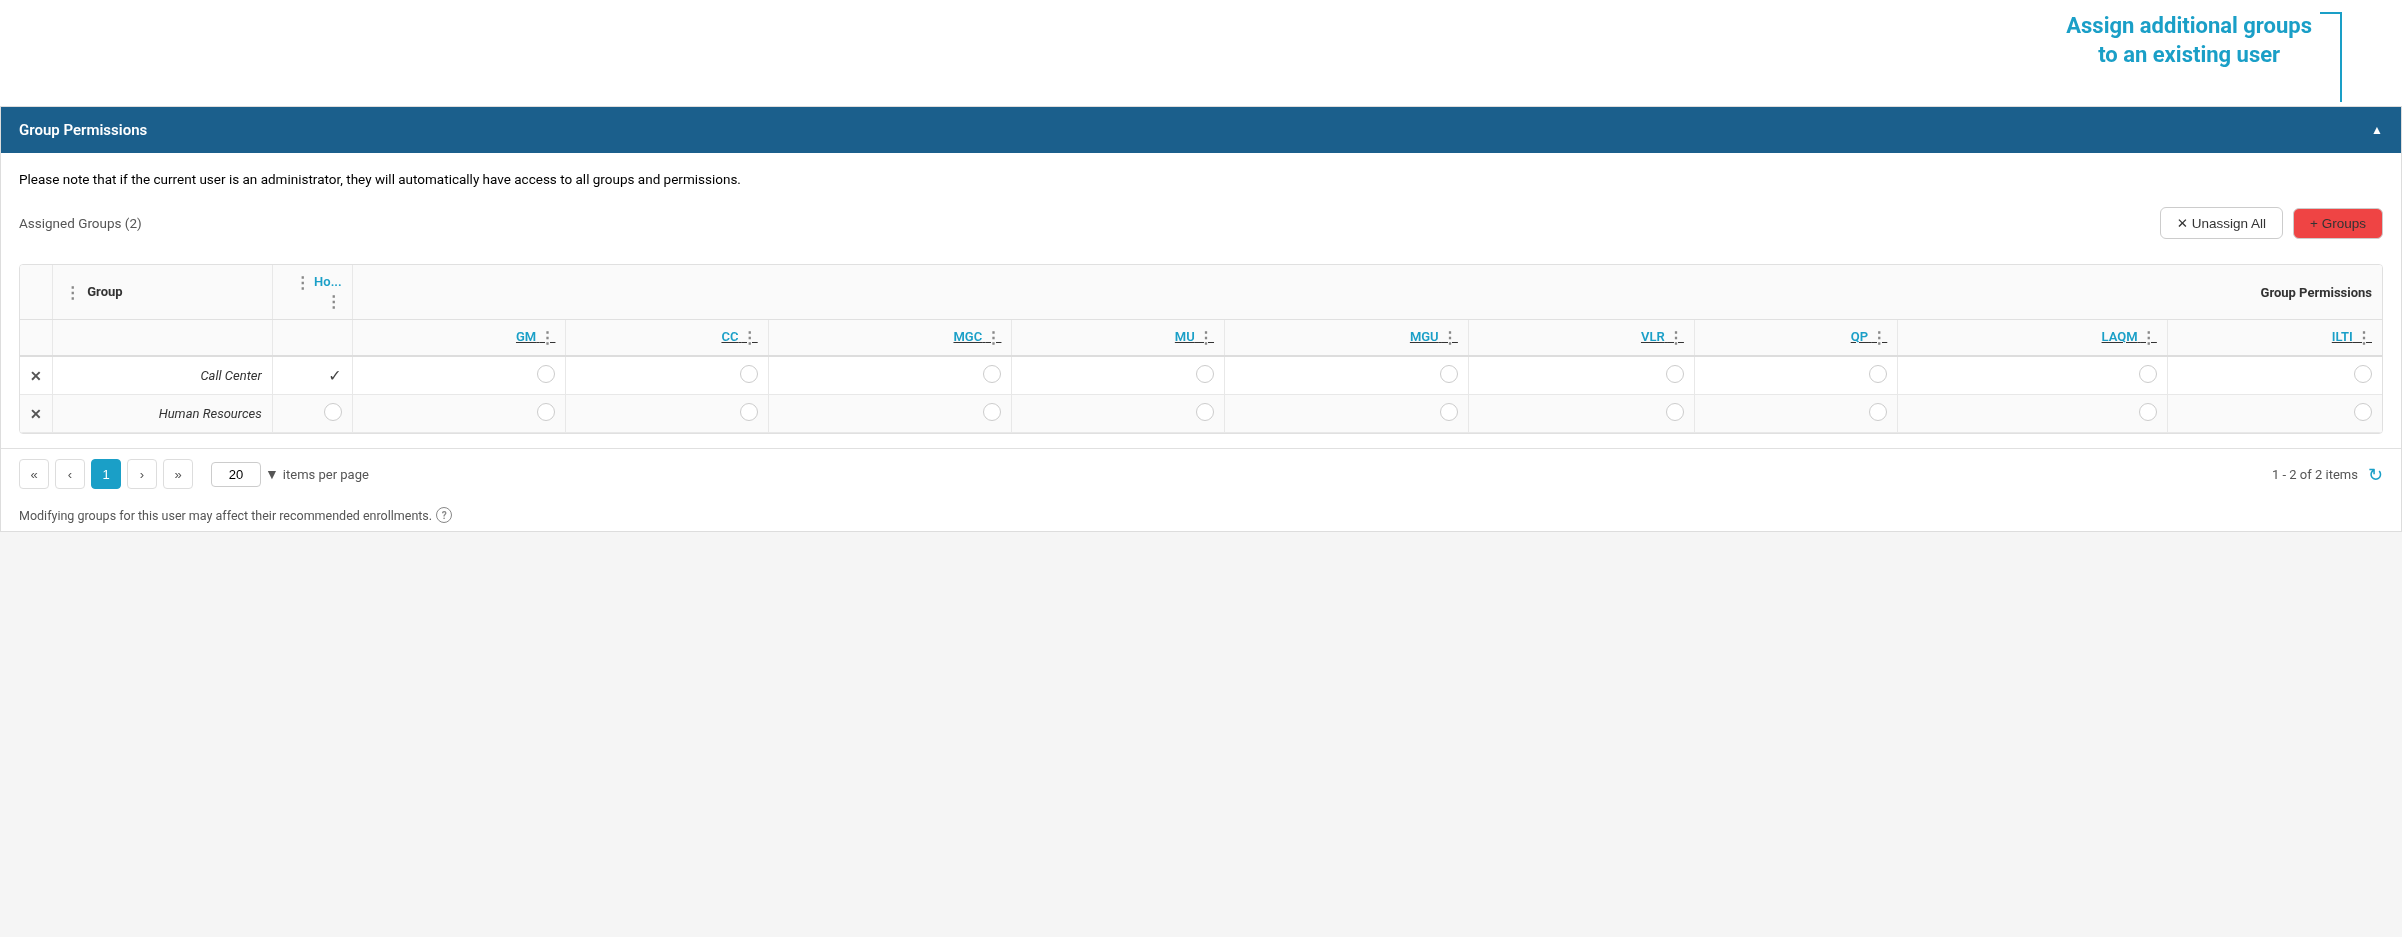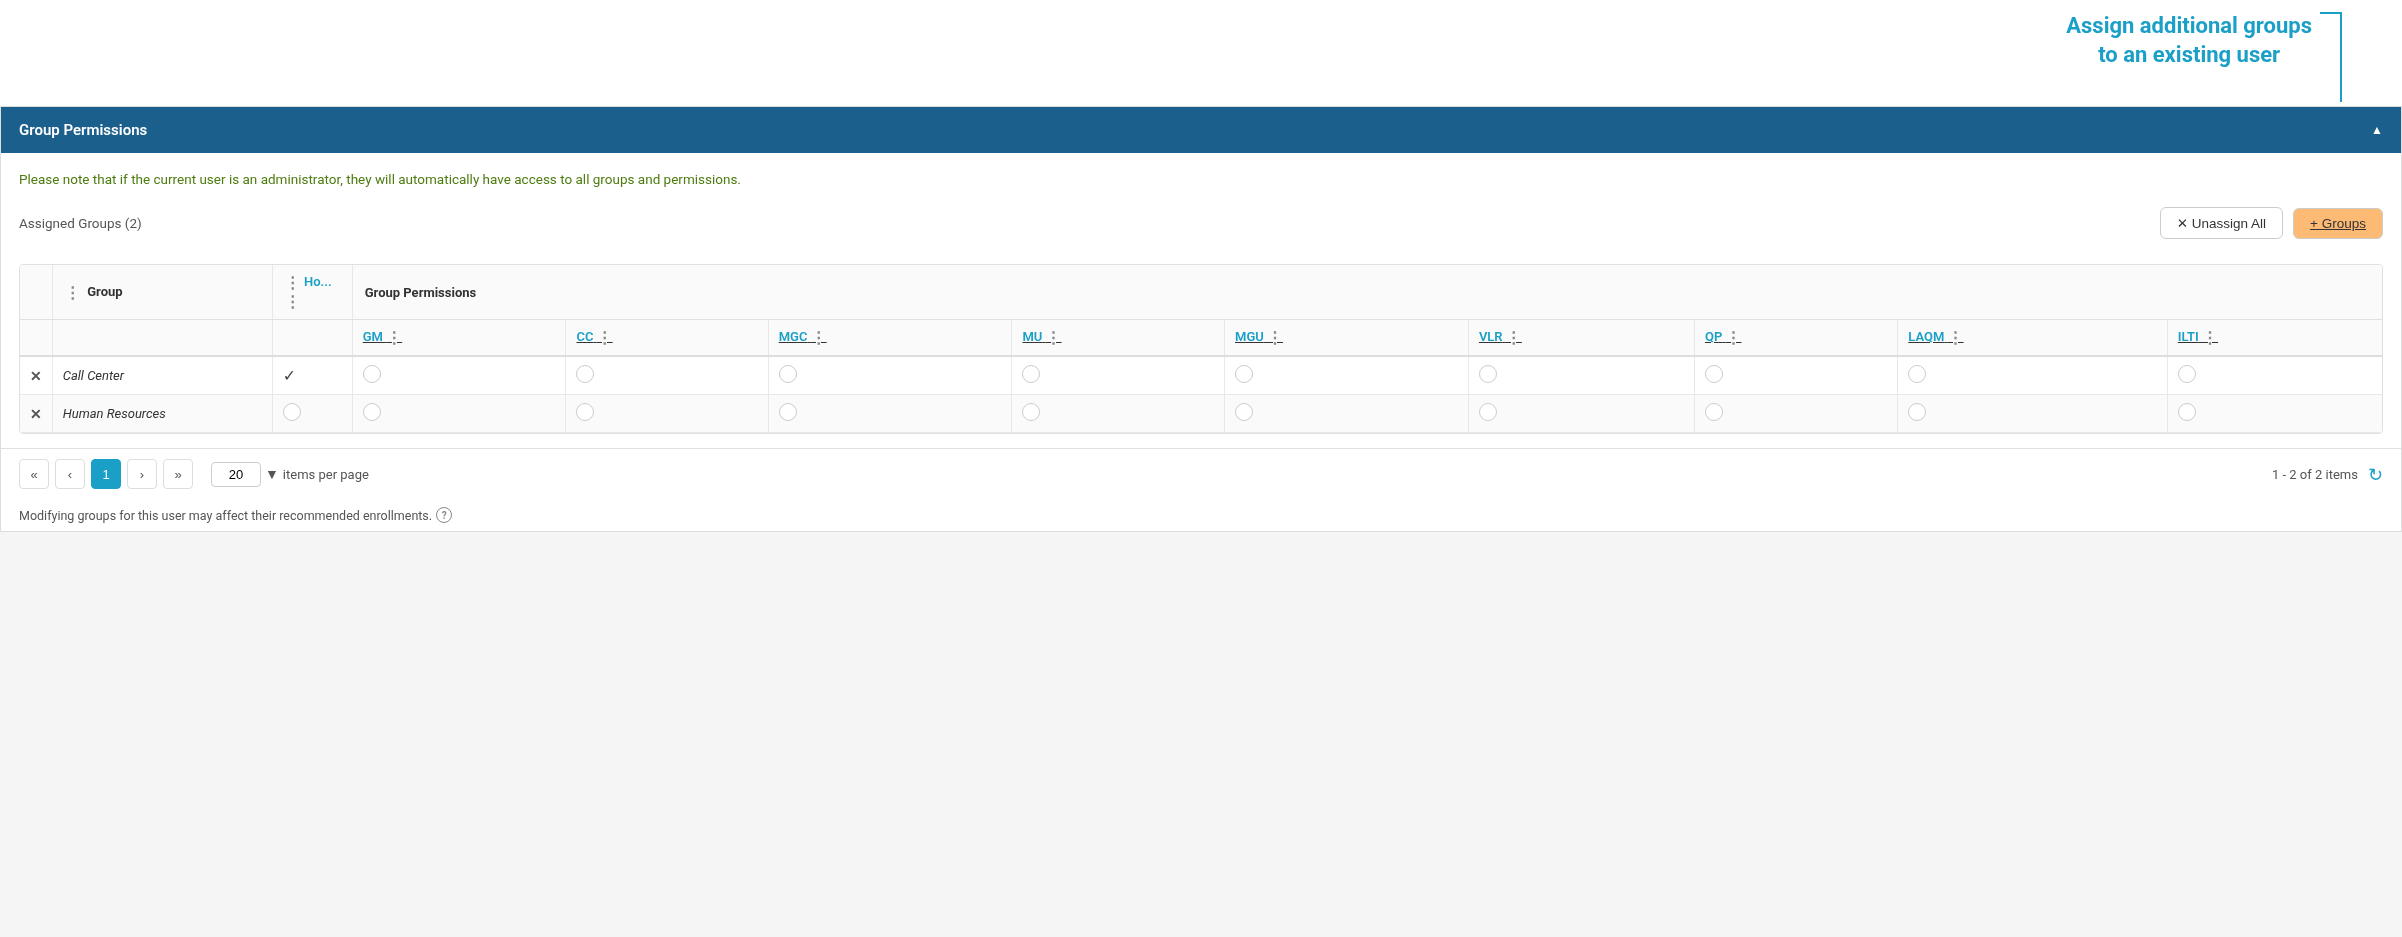--- a/index.html
+++ b/index.html
@@ -43,21 +43,21 @@
     .panel-header-icon {
       color: #fff;
       font-size: 12px;
     }
 
     .panel-body {
       padding: 14px 18px;
     }
 
     .admin-note {
-      color: #4d7c0f;
+      color: #000000;
       font-size: 13.5px;
       margin-bottom: 16px;
       padding: 4px 0;
     }
 
     .assigned-header {
       display: flex;
       align-items: center;
       justify-content: space-between;
       margin-bottom: 25px;
@@ -81,42 +81,41 @@
       background: #fff;
       cursor: pointer;
       font-size: 13.5px;
       display: flex;
       align-items: center;
       gap: 6px;
       color: #333;
     }
 
     .btn-add-groups {
-      background: #fdba74;
+      background: #ef4444;
       color: #333;
-      text-decoration: underline;
     }
 
     .table-wrapper {
       border: 1px solid #e0e0e0;
       border-radius: 4px;
       overflow: hidden;
       margin-bottom: 0;
     }
 
     .grid-table {
       width: 100%;
       border-collapse: collapse;
     }
 
     .grid-table th, .grid-table td {
       border-right: 1px solid #e8e8e8;
       border-bottom: 1px solid #e8e8e8;
       padding: 8px 10px;
-      text-align: left;
+      text-align: right;
       font-size: 13px;
     }
 
     .grid-table th:last-child, .grid-table td:last-child {
       border-right: none;
     }
 
     .grid-table thead tr:first-child th {
       background: #fafafa;
       border-bottom: 1px solid #e0e0e0;

